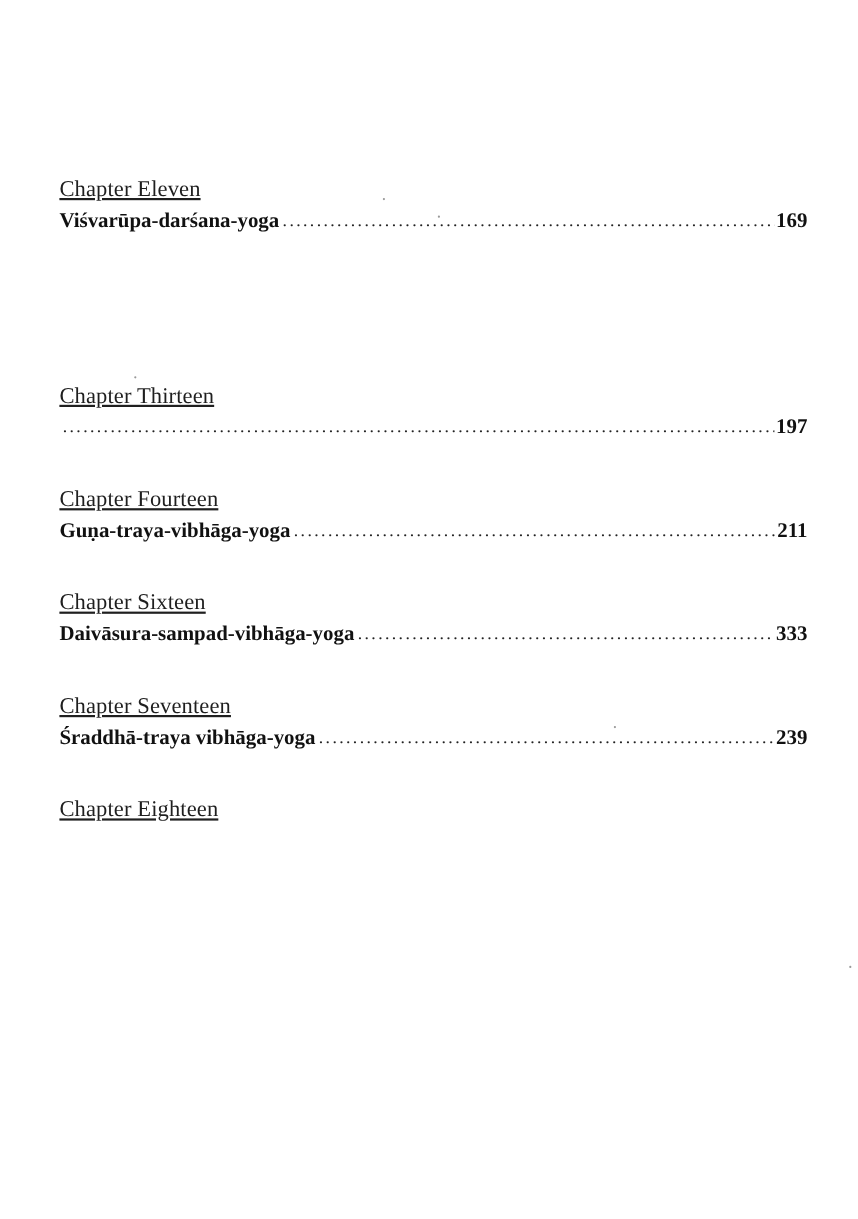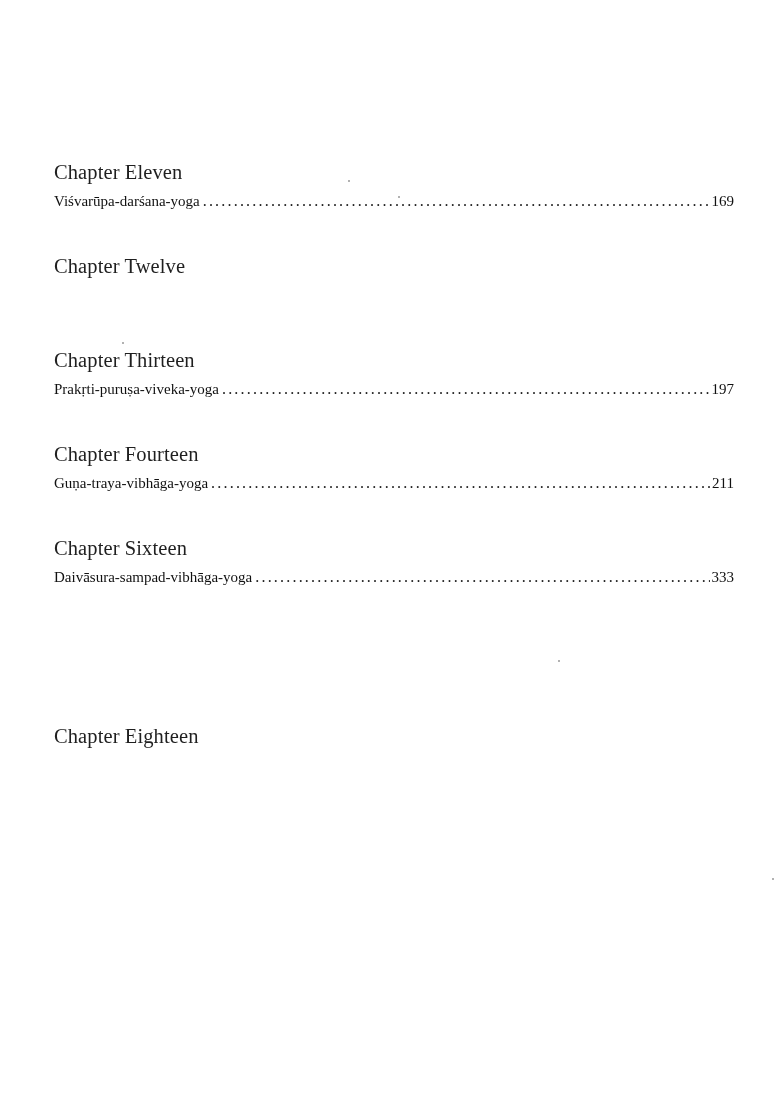--- a/index.html
+++ b/index.html
@@ -25,28 +25,29 @@
       height: 94px;
       position: relative;
     }
     .chapter-label {
       font-size: 20.5px;
       line-height: 28px;
       height: 28px;
       font-weight: normal;
       color: #1f1f1f;
       letter-spacing: 0.1px;
+      text-decoration: underline;
     }
     .title-row {
       display: flex;
       align-items: center;
-      font-size: 15px;
+      font-size: 19px;
       line-height: 30px;
       height: 30px;
-      font-weight: normal;
+      font-weight: bold;
       color: #111;
     }
     .title-text {
       white-space: nowrap;
       flex: 0 0 auto;
     }
     .leader {
       flex: 1 1 auto;
       overflow: hidden;
       white-space: nowrap;
@@ -81,27 +82,25 @@
   <div class="entry">
     <div class="chapter-label">Chapter Eleven</div>
     <div class="title-row">
       <span class="title-text">Viśvarūpa-darśana-yoga</span>
       <span class="leader"></span>
       <span class="page-num">169</span>
     </div>
   </div>
 
   <div class="entry">
-    <div class="chapter-label">Chapter Twelve</div>
   </div>
 
   <div class="entry">
     <div class="chapter-label">Chapter Thirteen</div>
     <div class="title-row">
-      <span class="title-text">Prakṛti-puruṣa-viveka-yoga</span>
       <span class="leader"></span>
       <span class="page-num">197</span>
     </div>
   </div>
 
   <div class="entry">
     <div class="chapter-label">Chapter Fourteen</div>
     <div class="title-row">
       <span class="title-text">Guṇa-traya-vibhāga-yoga</span>
       <span class="leader"></span>
@@ -113,20 +112,26 @@
   <div class="entry">
     <div class="chapter-label">Chapter Sixteen</div>
     <div class="title-row">
       <span class="title-text">Daivāsura-sampad-vibhāga-yoga</span>
       <span class="leader"></span>
       <span class="page-num">333</span>
     </div>
   </div>
 
   <div class="entry">
+    <div class="chapter-label">Chapter Seventeen</div>
+    <div class="title-row">
+      <span class="title-text">Śraddhā-traya vibhāga-yoga</span>
+      <span class="leader"></span>
+      <span class="page-num">239</span>
+    </div>
   </div>
 
   <div class="entry">
     <div class="chapter-label">Chapter Eighteen</div>
   </div>
 
 </div>
 
 <span class="speck" style="left:348px;top:180px;"></span>
 <span class="speck" style="left:398px;top:196px;"></span>

